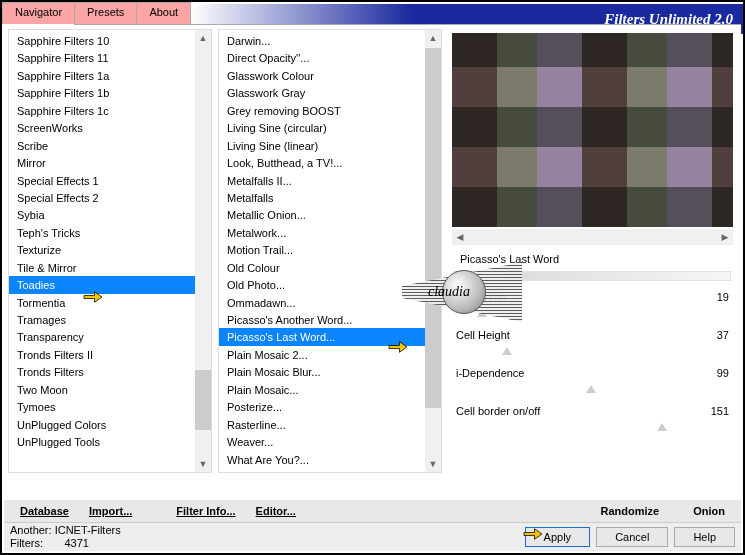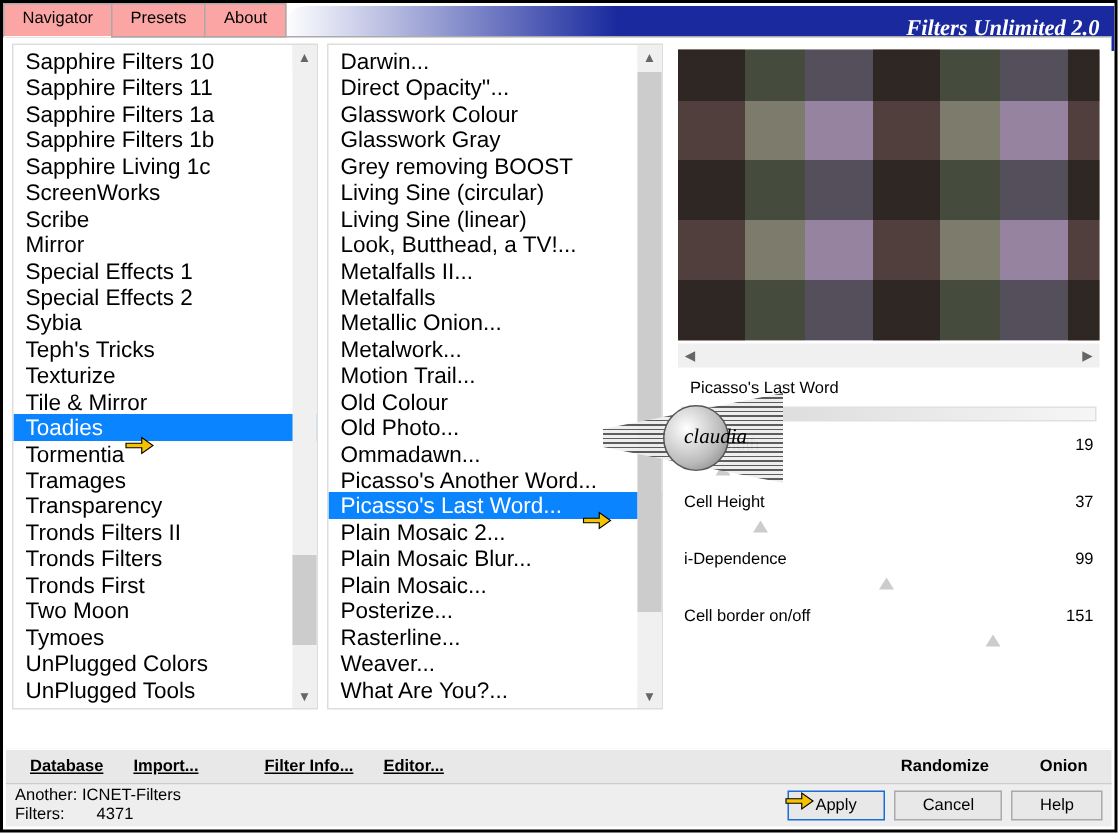--- a/index.html
+++ b/index.html
@@ -78,21 +78,21 @@
 .listcol.col1 { width: 204px; }
 .listcol.col2 { width: 224px; }
 .list-scroll {
   flex: 1;
   overflow: hidden;
   padding: 2px 0;
   position: relative;
 }
 .list-item {
   padding: 1px 8px;
-  font-size: 15px;
+  font-size: 11px;
   white-space: nowrap;
   cursor: pointer;
   height: 17.45px;
   line-height: 17px;
 }
 .list-item.sel {
   background: #0a84ff;
   color: #fff;
 }
 .scrollbar {
@@ -224,21 +224,21 @@
   clip-path: polygon(0 40%, 100% 0, 100% 100%, 0 60%);
   opacity:0.95;
 }
 .cl-globe{
   position:absolute; left:40px; top:8px; width:44px; height:44px;
   border-radius:50%;
   background: radial-gradient(circle at 35% 35%, #fff, #bbb 60%, #777);
   border:1px solid #555;
 }
 .cl-text{
-  position:absolute; left:54px; top:22px;
+  position:absolute; left:26px; top:22px;
   font-family: "Brush Script MT", cursive;
   font-style:italic; font-size:14px; color:#000;
 }
 </style>
 </head>
 <body>
 
 <div class="header">
   <div class="tabs">
     <div class="tab active">Navigator</div>
@@ -250,37 +250,36 @@
 
 <div class="body-area">
 <div class="main">
 
   <div class="listcol col1">
     <div class="list-scroll" id="catList">
           <div class="list-item">Sapphire Filters 10</div>
           <div class="list-item">Sapphire Filters 11</div>
           <div class="list-item">Sapphire Filters 1a</div>
           <div class="list-item">Sapphire Filters 1b</div>
-          <div class="list-item">Sapphire Living 1c</div>
+          <div class="list-item">Sapphire Filters 1c</div>
           <div class="list-item">ScreenWorks</div>
           <div class="list-item">Scribe</div>
           <div class="list-item">Mirror</div>
           <div class="list-item">Special Effects 1</div>
           <div class="list-item">Special Effects 2</div>
           <div class="list-item">Sybia</div>
           <div class="list-item">Teph's Tricks</div>
           <div class="list-item">Texturize</div>
           <div class="list-item">Tile &amp; Mirror</div>
           <div class="list-item sel">Toadies</div>
           <div class="list-item">Tormentia</div>
           <div class="list-item">Tramages</div>
           <div class="list-item">Transparency</div>
           <div class="list-item">Tronds Filters II</div>
           <div class="list-item">Tronds Filters</div>
-          <div class="list-item">Tronds First</div>
           <div class="list-item">Two Moon</div>
           <div class="list-item">Tymoes</div>
           <div class="list-item">UnPlugged Colors</div>
           <div class="list-item">UnPlugged Tools</div>
         </div>
     <div class="scrollbar">
       <div class="scroll-arrow">▲</div>
       <div class="scroll-thumb" style="top:340px; height:60px;"></div>
       <div class="scroll-arrow" style="position:absolute; bottom:0;">▼</div>
     </div>

